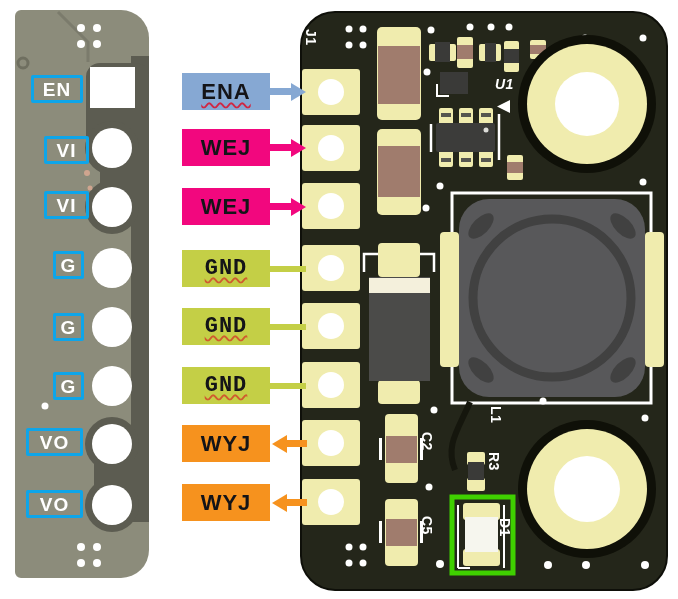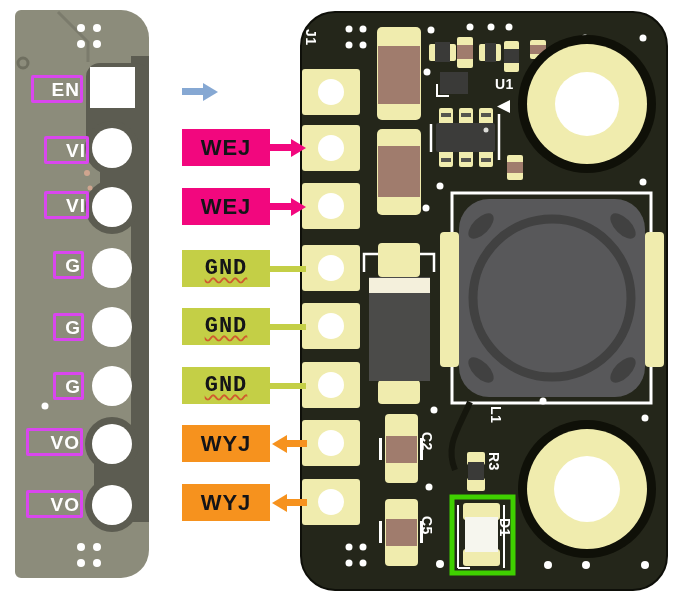--- a/index.html
+++ b/index.html
@@ -4,23 +4,23 @@
 <style>
   html,body{margin:0;padding:0;background:#fff;}
   .stage{
     position:relative;width:678px;height:599px;background:#ffffff;
     font-family:"Liberation Sans", sans-serif;overflow:hidden;
   }
   .layer{position:absolute;left:0;top:0;}
 
   
   .pin-label{
-    position:absolute;box-sizing:border-box;border:3px solid #d946ef;
+    position:absolute;box-sizing:border-box;border:3px solid #0ea5e9;
     color:#fff;font-weight:bold;font-size:19px;letter-spacing:1px;
-    display:flex;align-items:center;justify-content:flex-end;line-height:1;
+    display:flex;align-items:center;justify-content:center;line-height:1;
     border-radius:2px;
   }
 
   
   .anno{position:absolute;left:182px;height:37px;display:flex;align-items:center;}
   .anno-box{
     width:88px;height:37px;background:var(--c);
     display:flex;align-items:center;justify-content:center;flex:0 0 auto;
   }
   .anno-text{font-weight:bold;font-size:22px;color:#141418;letter-spacing:1px;line-height:1;}
@@ -282,20 +282,23 @@
       <span>G</span>
     </div>
   <div class="pin-label" style="left:26px;top:428px;width:57px;height:28px;">
       <span>VO</span>
     </div>
   <div class="pin-label" style="left:26px;top:490px;width:57px;height:28px;">
       <span>VO</span>
     </div>
 
   <div class="anno" style="top: 73px; --c: #86a8d3;">
+    <div class="anno-box">
+      <span class="anno-text sq-red">ENA</span>
+    </div>
     <div class="shaft short"></div>
     <div class="head-right"></div>
   </div>
 
   <div class="anno" style="top: 129px; --c: #f2077e;">
     <div class="anno-box">
       <span class="anno-text">WEJ</span>
     </div>
     <div class="shaft short"></div>
     <div class="head-right"></div>
@@ -340,20 +343,20 @@
 
   <div class="anno" style="top: 484px; --c: #f6921e;">
     <div class="anno-box">
       <span class="anno-text">WYJ</span>
     </div>
     <div class="head-left"></div>
     <div class="shaft tail"></div>
   </div>
 
   <span class="refdes vert" style="left:318px;top:29px;">J1</span>
-  <span class="refdes" style="left:495px;top:77px;">U1</span>
+  <span class="refdes" style="left:495px;top:77px;font-style:italic;">U1</span>
   <span class="refdes vert" style="left:503px;top:406px;">L1</span>
   <span class="refdes vert" style="left:434px;top:432px;">C2</span>
   <span class="refdes vert" style="left:434px;top:516px;">C5</span>
   <span class="refdes vert" style="left:501px;top:452px;">R3</span>
   <span class="refdes vert" style="left:512px;top:518px;">D1</span>
 
 </div>
 
 </body></html>

